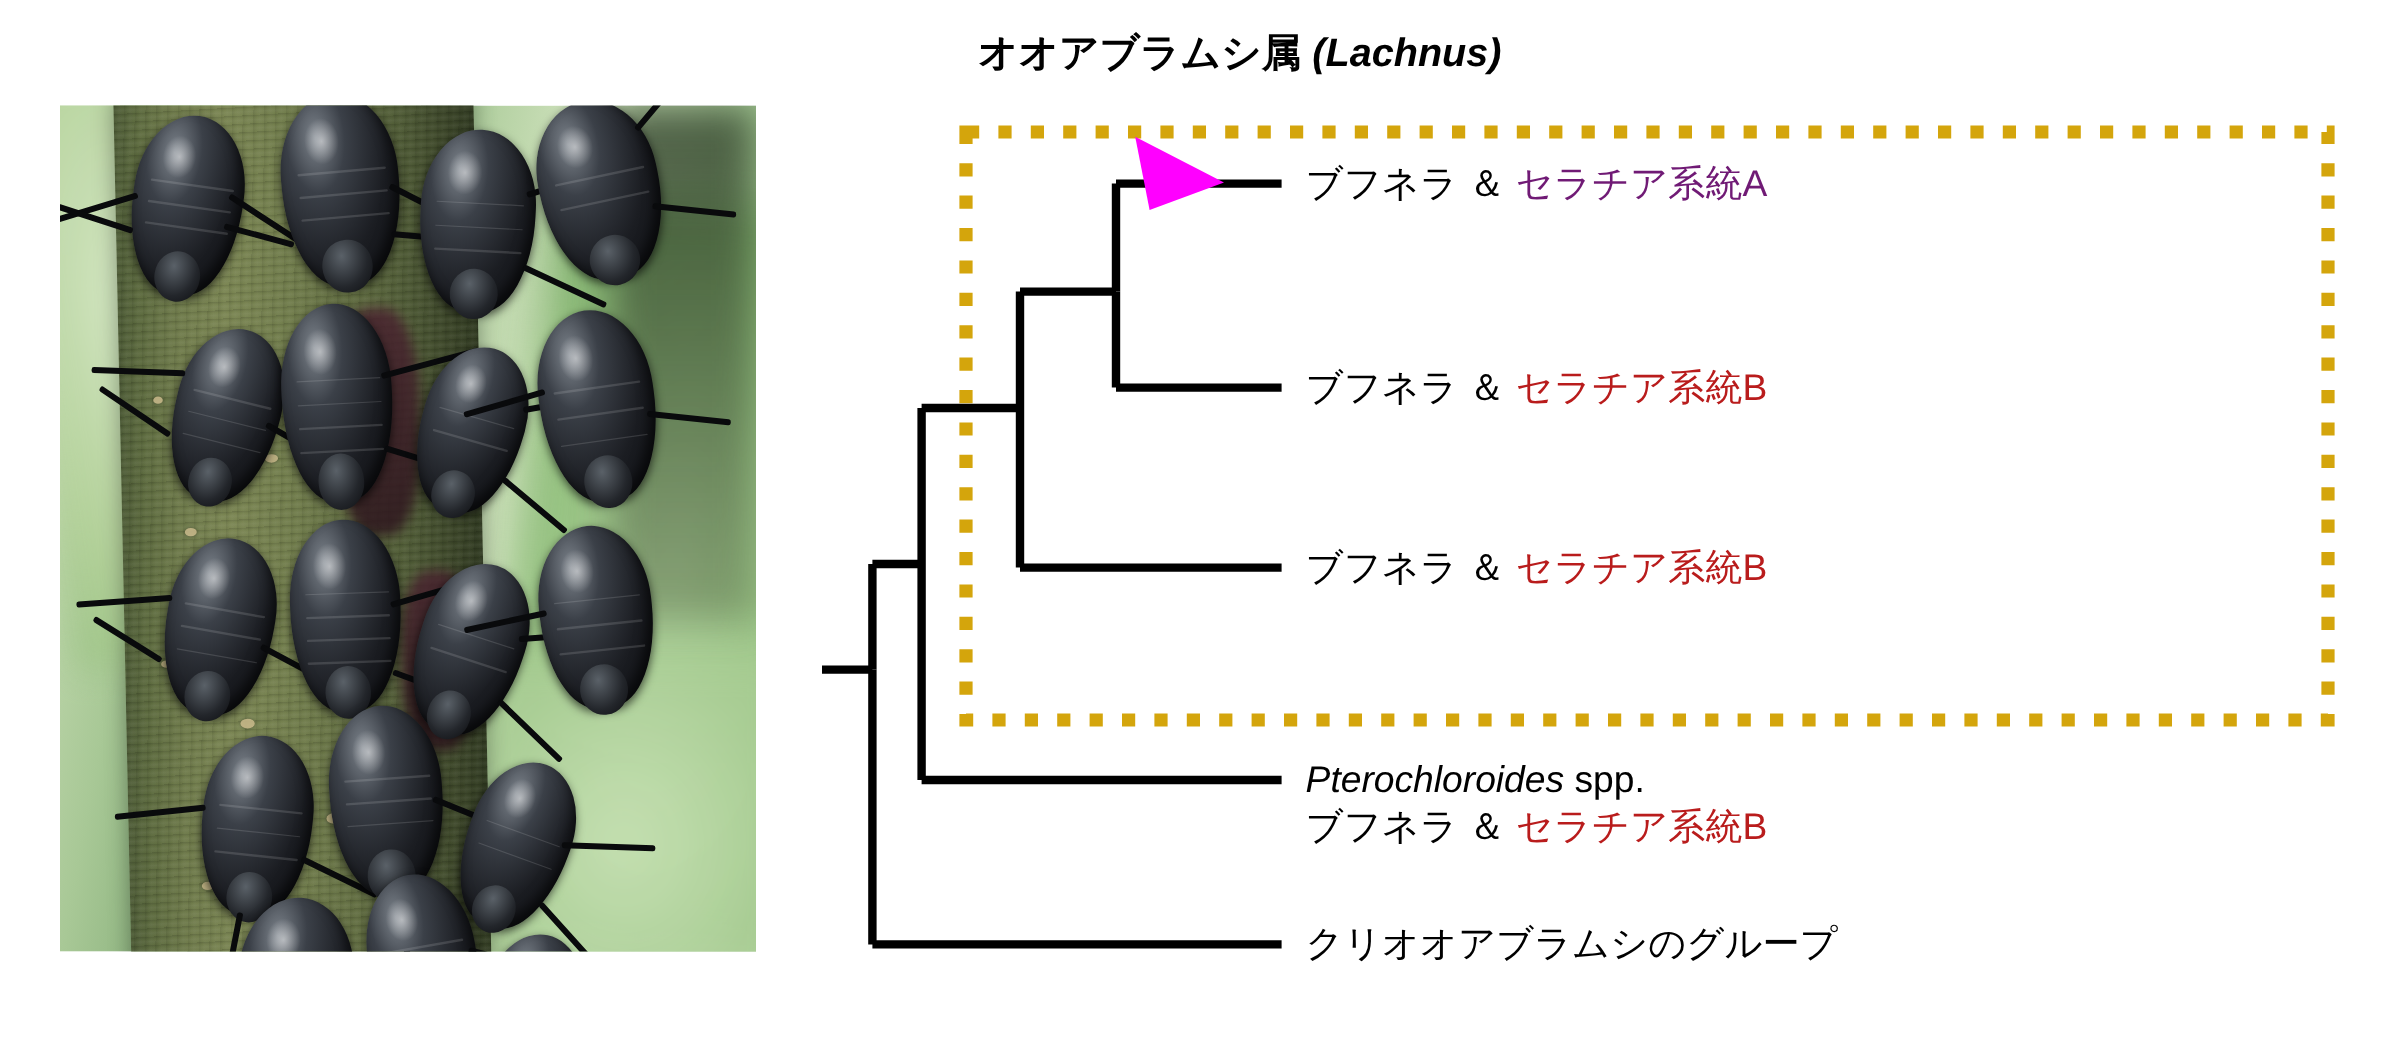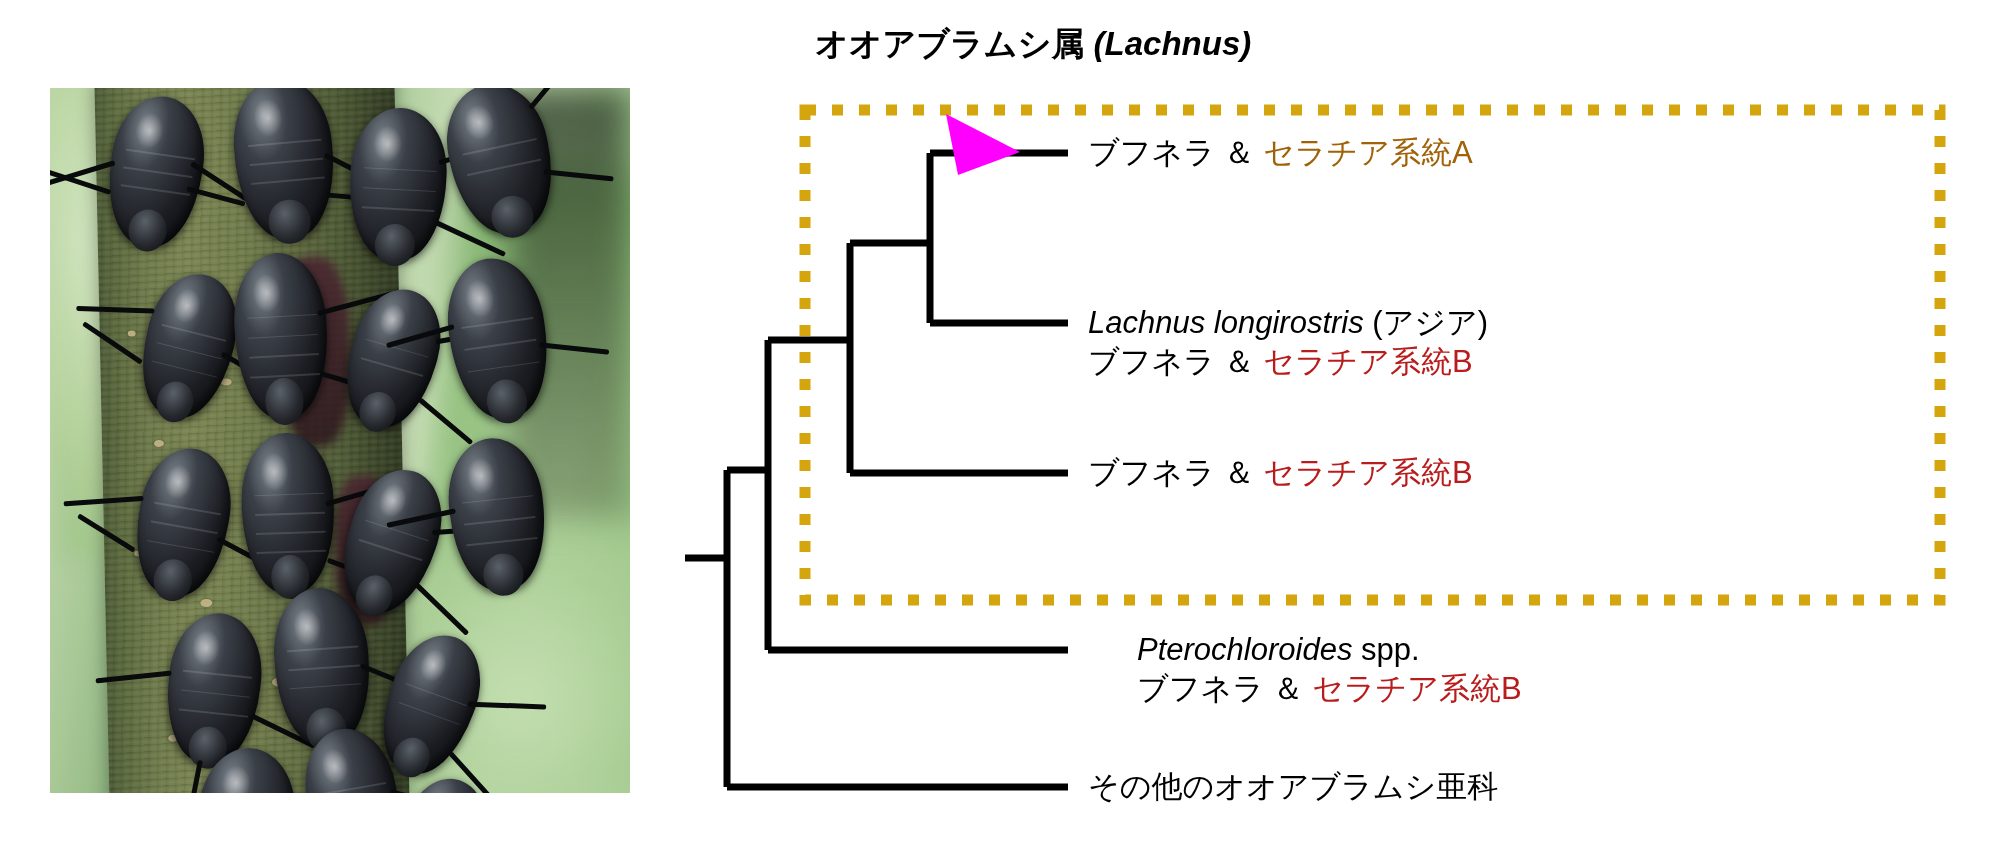--- a/index.html
+++ b/index.html
@@ -63,21 +63,21 @@
   
   .title{position:absolute;left:815px;top:26px;font-size:33px;font-weight:bold;
          letter-spacing:0px;white-space:nowrap;line-height:1.1;}
   .title .sci{font-style:italic;}
 
   .lab{position:absolute;white-space:nowrap;line-height:1.26;}
   .lab .l1{font-size:31px;}
   .lab .l2{font-size:31px;}
   .it{font-style:italic;}
   .bi{font-style:italic;font-weight:bold;}
-  .mag{color:#a16207;}
+  .mag{color:#701a75;}
   .org{color:#b91c1c;}
 </style>
 </head>
 <body>
 
 <div class="canvas">
 
   <div class="photo">
     <div class="photo-bg"></div>
     <div class="photo-leafA"></div>
@@ -325,30 +325,29 @@
     <polygon points="1020,152 946,114 958,175" fill="#ff00ff"></polygon>
   </svg>
 
   <div class="title"><span>オオアブラムシ属 </span><span class="sci">(Lachnus)</span></div>
 
   <div class="lab" style="left:1088px;top:133px;">
     <div class="l2"><span>ブフネラ ＆ </span><span class="mag">セラチア系統A</span></div>
   </div>
 
   <div class="lab" style="left:1088px;top:303px;">
-    <div class="l1"><span class="it">Lachnus longirostris</span><span> (アジア)</span></div>
     <div class="l2"><span>ブフネラ ＆ </span><span class="org">セラチア系統B</span></div>
   </div>
 
   <div class="lab" style="left:1088px;top:453px;">
     <div class="l2"><span>ブフネラ ＆ </span><span class="org">セラチア系統B</span></div>
   </div>
 
-  <div class="lab" style="left:1137px;top:630px;">
+  <div class="lab" style="left:1088px;top:630px;">
     <div class="l1"><span class="it">Pterochloroides</span><span> spp.</span></div>
     <div class="l2"><span>ブフネラ ＆ </span><span class="org">セラチア系統B</span></div>
   </div>
 
   <div class="lab" style="left:1088px;top:767px;">
-    <div class="l1"><span>その他のオオアブラムシ亜科</span></div>
+    <div class="l1"><span>クリオオアブラムシのグループ</span></div>
   </div>
 
 </div>
 
 </body></html>

